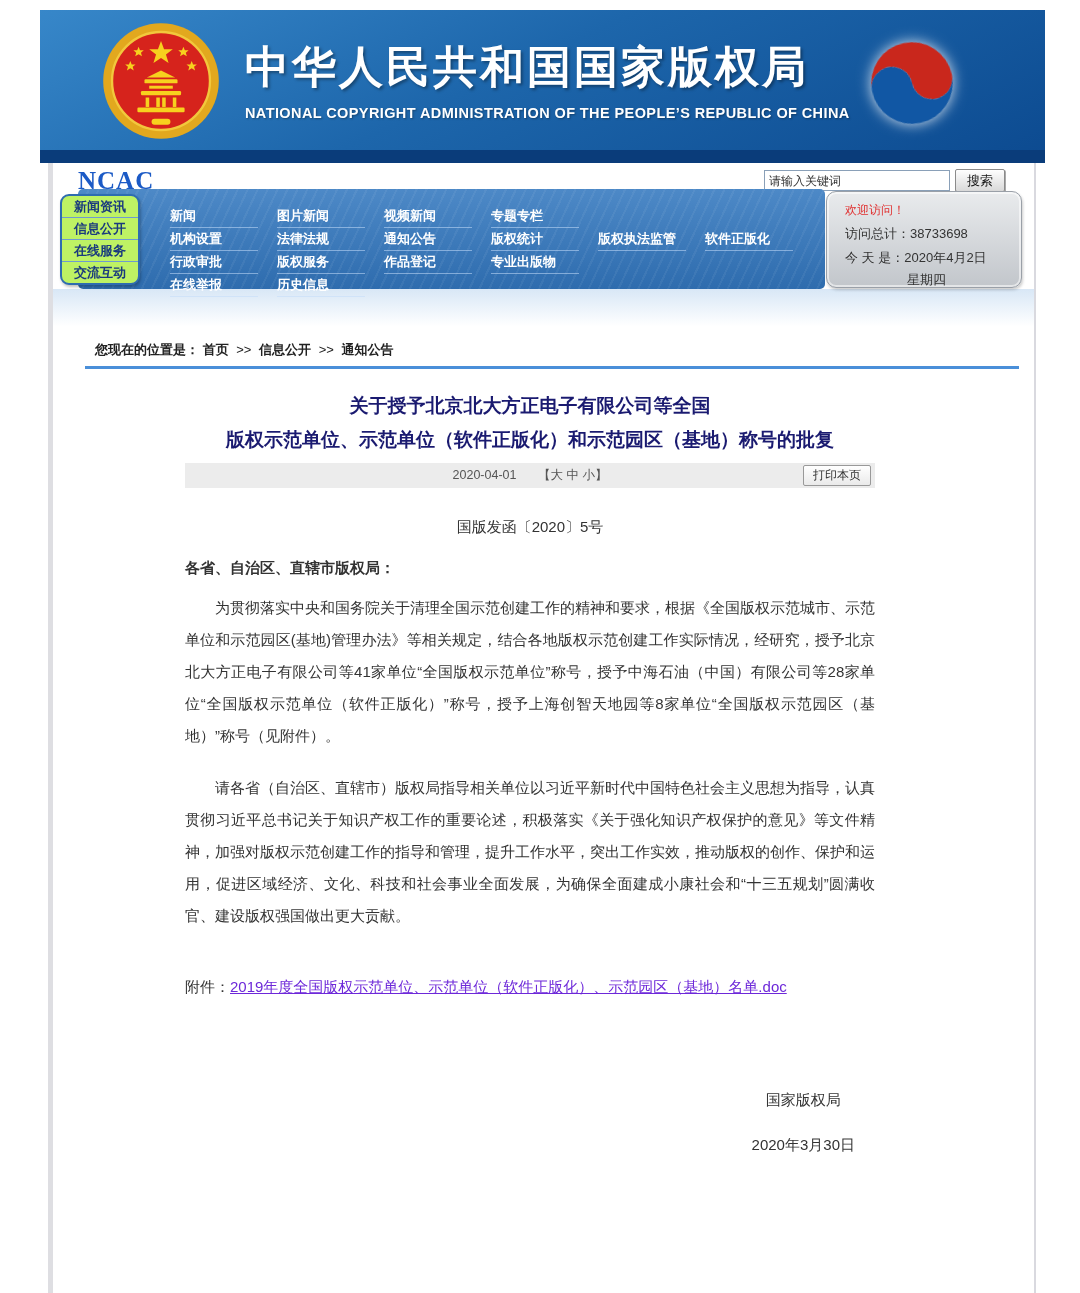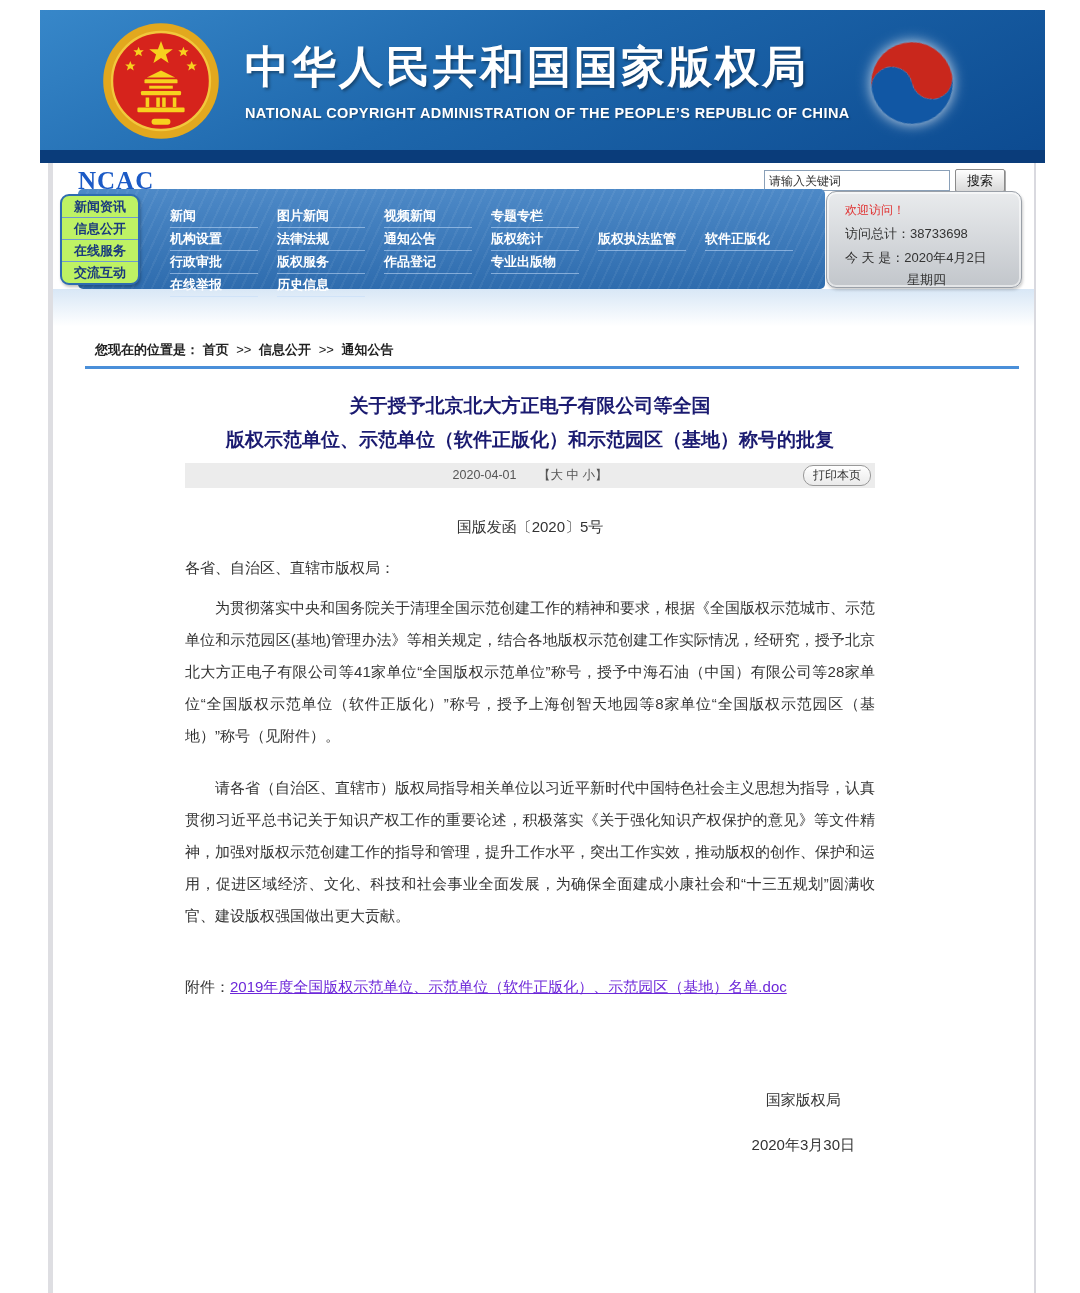--- a/index.html
+++ b/index.html
@@ -74,23 +74,23 @@
   
   .doc { width:690px; margin-left:132px; }
   .doc-title { margin-top:20px; text-align:center; font-size:19px; font-weight:bold;
     color:#1a1a70; line-height:34px; }
   .meta-bar { position:relative; margin-top:6px; height:25px; background:#ececec;
     text-align:center; font-size:12.5px; color:#555; line-height:25px; }
   .meta-date { margin-right:18px; }
   .font-size-ctl { cursor:pointer; }
   .print-btn { position:absolute; right:4px; top:2px; height:21px; padding:0 9px; font-size:12px;
     color:#333; background:linear-gradient(#ffffff,#eaeaea); border:1px solid #999;
-    border-radius:10px; font-family:inherit; cursor:pointer; }
+    border-radius:2px; font-family:inherit; cursor:pointer; }
   .doc-number { margin-top:30px; text-align:center; font-size:15px; color:#333; }
-  .salutation { margin-top:22px; font-size:15px; color:#333; }
+  .salutation { margin-top:22px; font-size:15px; color:#333;font-weight:bold; }
   .para { margin-top:14px; font-size:15px; color:#333; line-height:32px; text-indent:2em;
     text-align:justify; }
   .para + .para { margin-top:20px; }
   .attachment { margin-top:46px; font-size:15px; color:#333; }
   .attachment a { color:#6d28d9; text-decoration:underline; cursor:pointer; }
   .sign-block { margin:94px 20px 0 auto; width:max-content; text-align:center;
     font-size:15px; color:#333; }
   .sign-date { margin-top:26px; }
 </style>
 </head>

